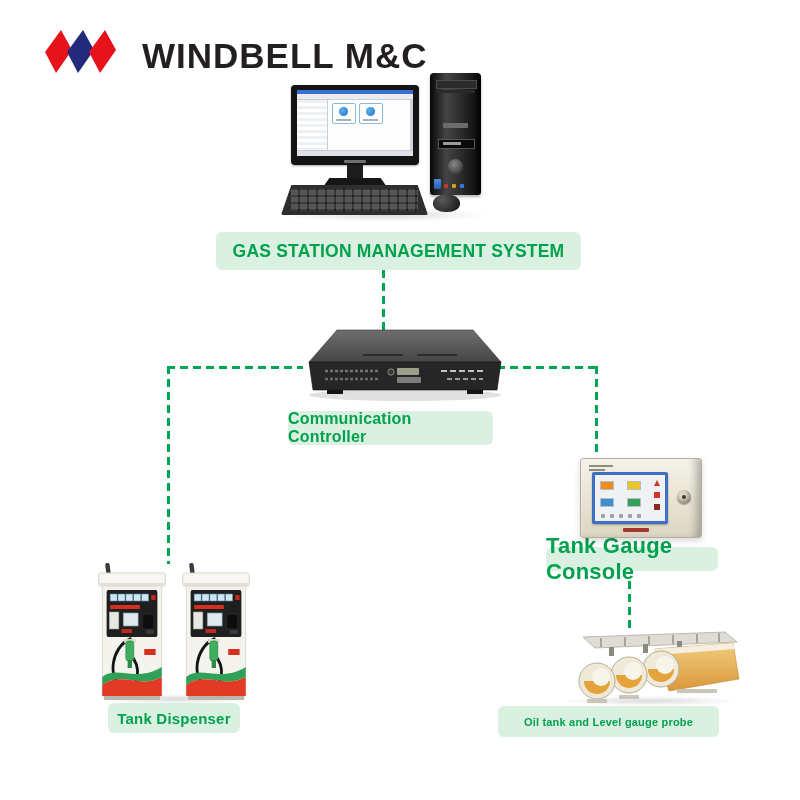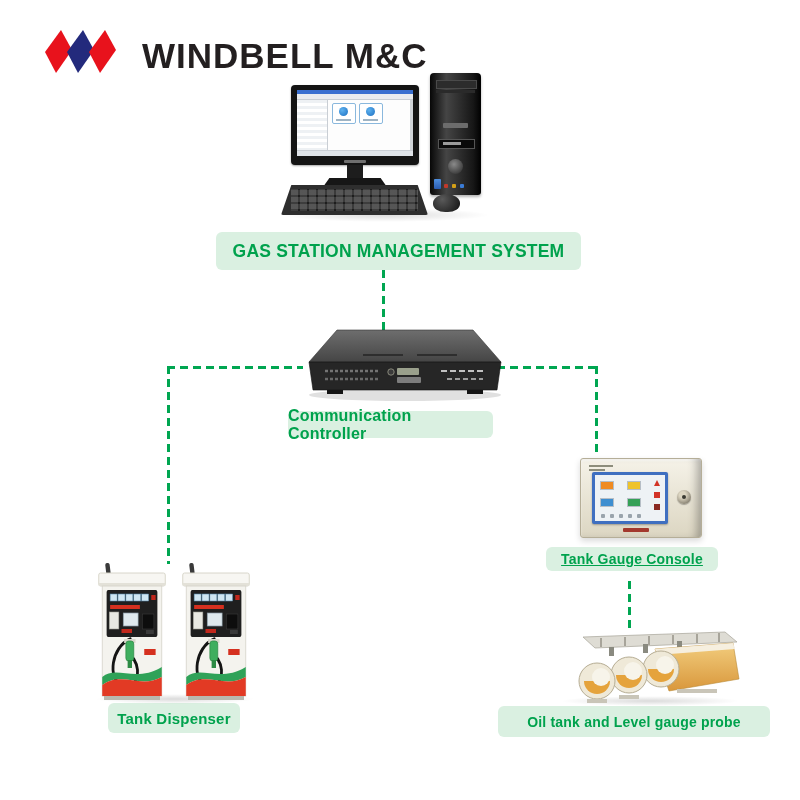--- a/index.html
+++ b/index.html
@@ -143,24 +143,24 @@
       <div class="tower-led" style="background:#3a7bd5;"></div>
     </div>
   </div>
 
   <div class="keyboard">
     <div class="keyboard-keys"></div>
   </div>
   <div class="mouse"></div>
 
   <div class="label" style="left:216px;top:232px;width:365px;height:38px;font-size:17.5px;">GAS STATION MANAGEMENT SYSTEM</div>
-  <div class="label" style="left:288px;top:411px;width:205px;height:27px;font-size:16px;">Communication Controller</div>
-  <div class="label" style="left:546px;top:547px;width:172px;height:24px;font-size:14px;text-decoration:underline;">Tank Gauge Console</div>
+  <div class="label" style="left:288px;top:411px;width:205px;height:34px;font-size:16px;">Communication Controller</div>
+  <div class="label" style="left:546px;top:547px;width:172px;height:24px;font-size:22px;">Tank Gauge Console</div>
   <div class="label" style="left:108px;top:703px;width:132px;height:30px;font-size:15px;">Tank Dispenser</div>
-  <div class="label" style="left:498px;top:706px;width:272px;height:31px;font-size:14px;">Oil tank and Level gauge probe</div>
+  <div class="label" style="left:498px;top:706px;width:221px;height:31px;font-size:11px;">Oil tank and Level gauge probe</div>
 
   <svg class="abs" style="left:305px;top:328px;" width="200" height="74" viewBox="0 0 200 74">
     <defs>
       <linearGradient id="ctrlTop" x1="0" y1="0" x2="0" y2="1">
         <stop offset="0" stop-color="#6e6e6e"></stop>
           <stop offset="1" stop-color="#454545"></stop>
       </linearGradient>
     </defs>
     <ellipse cx="100" cy="67" rx="96" ry="6" fill="rgba(0,0,0,0.12)"></ellipse>
     <polygon points="32,2 168,2 196,34 4,34" fill="url(#ctrlTop)" stroke="#333" stroke-width="0.6"></polygon>

